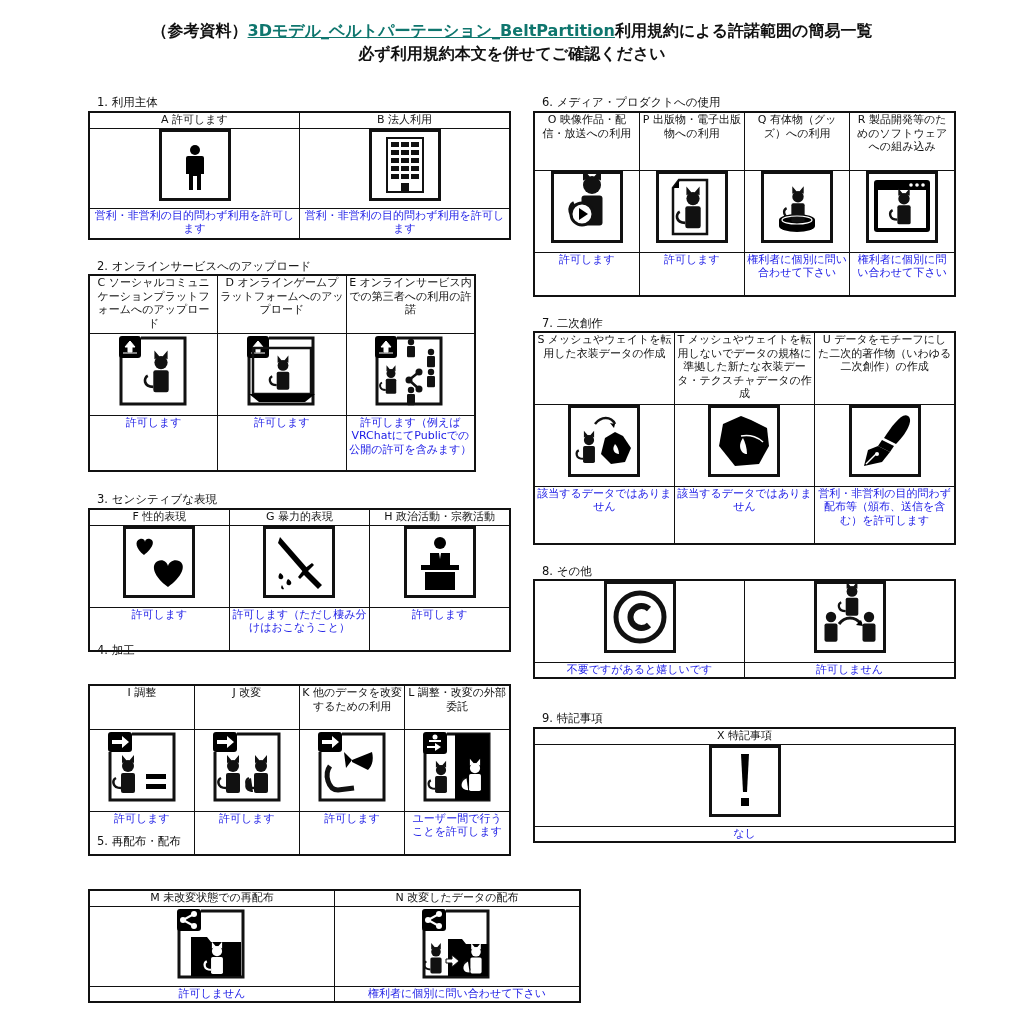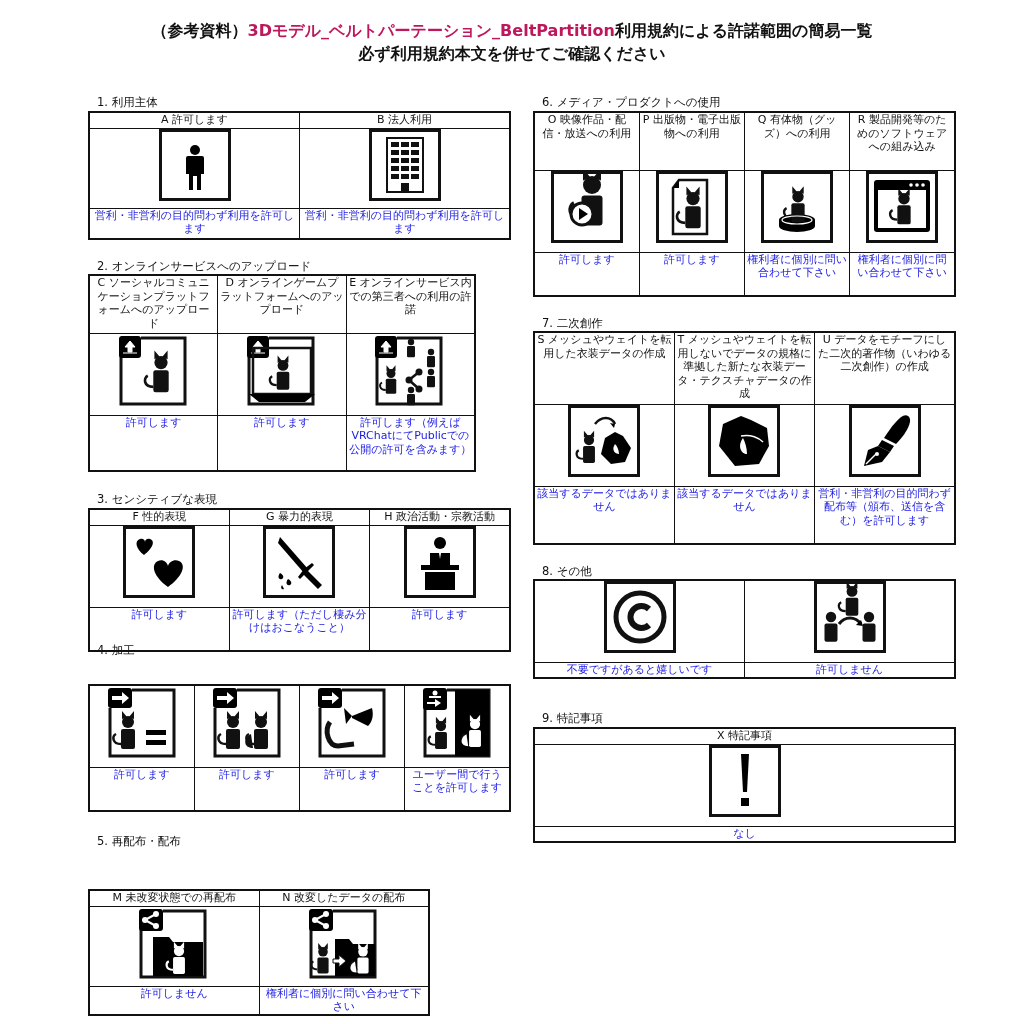--- a/index.html
+++ b/index.html
@@ -1,18 +1,18 @@
 <!DOCTYPE html>
 <html><head>
 <meta charset="utf-8">
 <style>
   html,body{margin:0;padding:0;background:#fff;}
   body{width:1024px;height:1024px;position:relative;overflow:hidden;font-family:"DejaVu Sans","Liberation Sans",sans-serif;color:#111;}
   .title{position:absolute;left:0;width:1024px;text-align:center;font-weight:bold;font-size:16px;line-height:22px;}
-  .title .blue{color:#be185d;}
+  .title .blue{color:#0f766e;text-decoration:underline;}
   .sec-label{position:absolute;font-size:11.5px;line-height:14px;color:#111;}
   table.grid{position:absolute;border-collapse:collapse;border:2px solid #111;table-layout:fixed;}
   table.grid td{border:1.5px solid #111;padding:0 2px;text-align:center;vertical-align:top;font-size:11px;line-height:13.5px;}
   td.hdr{color:#111;}
   td.res{color:#1a1ae6;}
   td.ico{vertical-align:middle;padding:0;}
   .iconbox{display:inline-block;border:3px solid #111;box-sizing:border-box;vertical-align:middle;}
   .iconbox svg{display:block;width:100%;height:100%;}
 </style>
 </head>
@@ -173,20 +173,26 @@
     <td class="res">許可します</td>
     <td class="res">許可します（ただし棲み分けはおこなうこと）</td>
     <td class="res">許可します</td>
   </tr>
 </tbody>
   </table>
 
 <div class="sec-label" style="left:97px;top:643px;">4. 加工</div>
 <table class="grid" style="left:88px;top:684px;width:423px;">
   <tbody>
+      <tr style="height:44px;">
+    <td class="hdr">I 調整</td>
+    <td class="hdr">J 改変</td>
+    <td class="hdr">K 他のデータを改変するための利用</td>
+    <td class="hdr">L 調整・改変の外部委託</td>
+  </tr>
   <tr style="height:82px;">
     <td class="ico"><span class="iconbox" style="width:72px;height:72px;border:none;"><svg viewBox="0 0 72 72">
               <path d="M4,22 V70 H68 V4 H26" fill="none" stroke="#111" stroke-width="3"></path>
               <rect x="2" y="2" width="24" height="20" rx="3"></rect>
               <path d="M6,10 h10 v-4 l7,6 l-7,6 v-4 h-10z" fill="#fff"></path>
               <g transform="translate(22,50)" fill="#111">
                 <use href="#cat"></use>
               </g>
               <rect x="40" y="44" width="20" height="5"></rect>
               <rect x="40" y="54" width="20" height="5"></rect>
@@ -229,21 +235,21 @@
   <tr style="height:44px;">
     <td class="res">許可します</td>
     <td class="res">許可します</td>
     <td class="res">許可します</td>
     <td class="res">ユーザー間で行うことを許可します</td>
   </tr>
 </tbody>
   </table>
 
 <div class="sec-label" style="left:97px;top:834px;">5. 再配布・配布</div>
-<table class="grid" style="left:88px;top:889px;width:342px;">
+<table class="grid" style="left:88px;top:889px;width:493px;">
   <tbody>
       <tr style="height:16px;">
     <td class="hdr">M 未改変状態での再配布</td>
     <td class="hdr">N 改変したデータの配布</td>
   </tr>
   <tr style="height:80px;">
     <td class="ico"><span class="iconbox" style="width:74px;height:74px;border:none;"><svg viewBox="0 0 74 74">
               <path d="M4,22 V70 H68 V4 H26" fill="none" stroke="#111" stroke-width="3"></path>
               <rect x="2" y="2" width="24" height="22" rx="3"></rect>
               <g fill="#fff">

